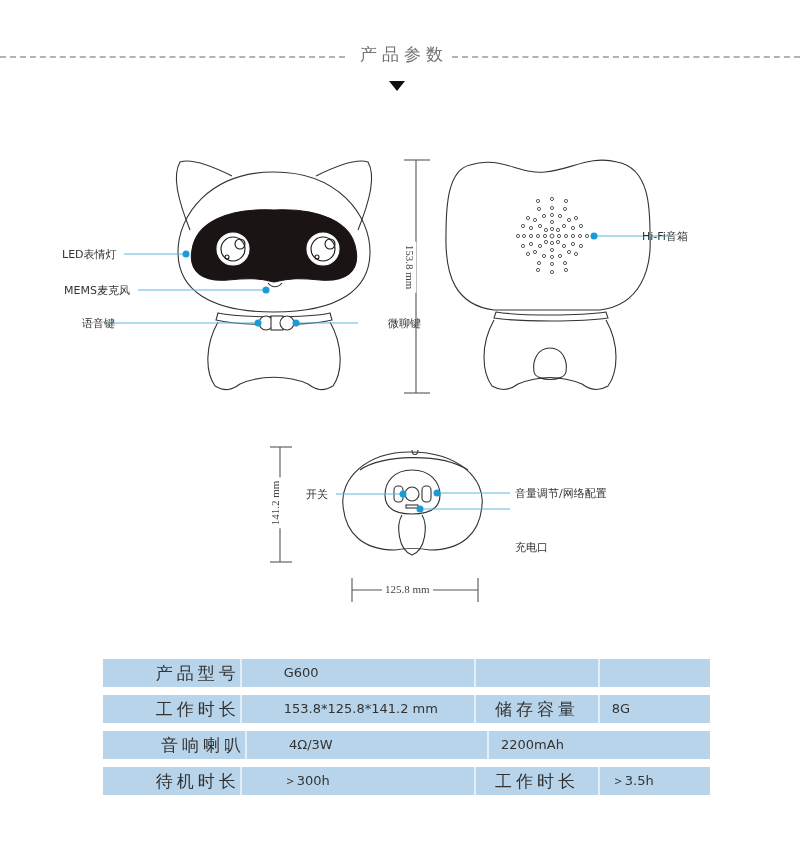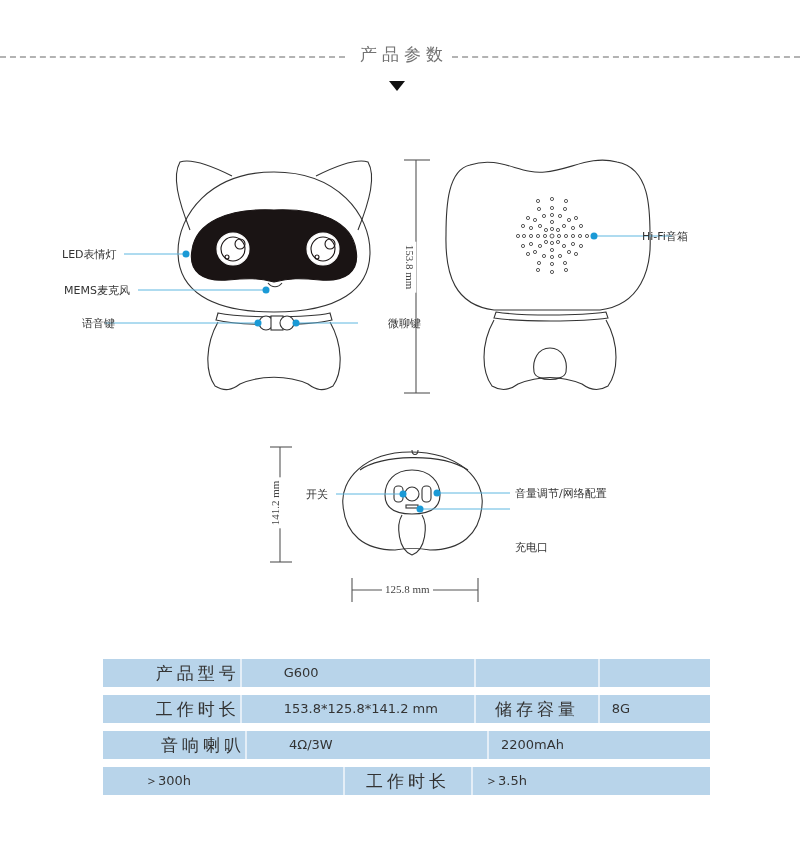--- a/index.html
+++ b/index.html
@@ -209,17 +209,18 @@
     <div class="cell c2">153.8*125.8*141.2 mm</div>
     <div class="cell c3">储存容量</div>
     <div class="cell c4">8G</div>
   </div>
   <div class="spec-row">
     <div class="cell c1">音响喇叭</div>
     <div class="cell c2">4Ω/3W</div>
     <div class="cell c4">2200mAh</div>
   </div>
   <div class="spec-row">
+    <div class="cell c1">待机时长</div>
     <div class="cell c2">＞300h</div>
     <div class="cell c3">工作时长</div>
     <div class="cell c4">＞3.5h</div>
   </div>
 </div>
 
 </body></html>

